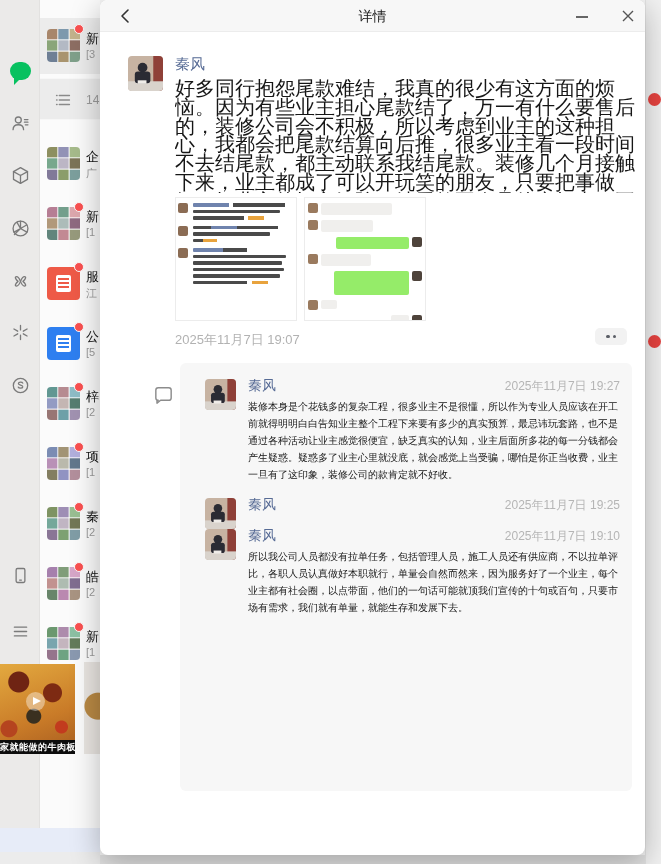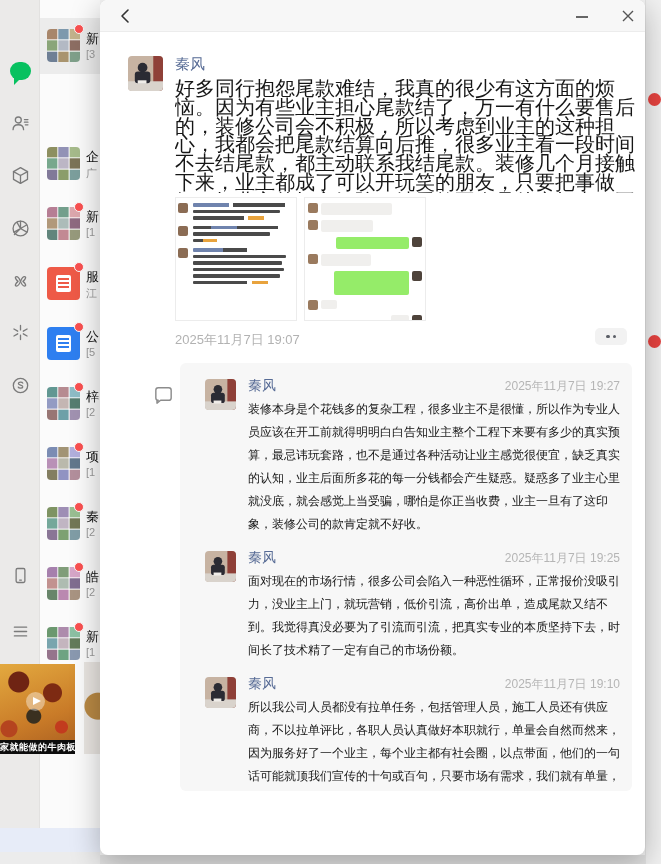--- a/index.html
+++ b/index.html
@@ -89,21 +89,21 @@
   .p-more i{width:3.5px;height:3.5px;border-radius:50%;background:#5b5e66;}
 
   .cm-bubble-icon{position:absolute;left:52px;top:384px;width:23px;height:23px;}
   .cm-bubble-icon svg{width:23px;height:23px;stroke:#8c8c8c;stroke-width:1.5;fill:none;stroke-linejoin:round;}
   .comments-box{position:absolute;left:80px;top:363px;width:452px;height:428px;background:#f7f7f7;border-radius:6px;padding:14px 12px 10px 25px;overflow:hidden;}
   .comment{position:relative;padding-left:43px;margin-bottom:13px;}
   .cm-avatar{position:absolute;left:0;top:2px;width:31px;height:31px;border-radius:4px;overflow:hidden;}
   .cm-head{display:flex;justify-content:space-between;align-items:baseline;}
   .cm-author{font-size:14px;color:#576b95;}
   .cm-time{font-size:12px;color:#b5b5b5;}
-  .cm-text{margin-top:3px;font-size:12px;line-height:23px;color:#171717;}
+  .cm-text{margin-top:3px;font-size:10px;line-height:17px;color:#171717;}
 </style>
 </head>
 <body>
 
 <svg width="0" height="0" style="position:absolute">
   <defs>
     <symbol id="sym-collage" viewBox="0 0 36 36">
       <rect width="36" height="36" fill="#fff"></rect>
       <rect x="0" y="0" width="11.3" height="11.3" fill="#a8866b"></rect>
         <rect x="12.3" y="0" width="11.3" height="11.3" fill="#7d99ad"></rect>
@@ -185,20 +185,27 @@
     <div class="chat-item sel" style="top:18px">
       <span class="c-avatar">
           <svg>
             <use href="#sym-collage"></use>
           </svg>
         </span>
         <i class="c-dot"></i>
       <span class="c-name">新</span>
       <span class="c-prev">[3</span>
     </div>
+    <div class="chat-folded">
+      <svg viewBox="0 0 24 24">
+          <path d="M8 7h11M8 12h11M8 17h11"></path>
+          <path d="M5 7h.5M5 12h.5M5 17h.5"></path>
+        </svg>
+      <span class="folded-count">14</span>
+    </div>
     <div class="chat-item" style="top:136px">
       <span class="c-avatar" style="filter:hue-rotate(40deg)">
           <svg>
             <use href="#sym-collage"></use>
           </svg>
         </span>
       <span class="c-name">企</span>
       <span class="c-prev">广</span>
     </div>
     <div class="chat-item" style="top:196px">
@@ -293,20 +300,21 @@
   </div>
   <div class="bottom-strip"></div>
 
   <div class="modal">
     <div class="m-header">
       <span class="m-back">
         <svg viewBox="0 0 20 20">
             <path d="M12 4 6 10l6 6"></path>
           </svg>
       </span>
+      <div class="m-title">详情</div>
       <span class="m-min"></span>
       <span class="m-close">
         <svg viewBox="0 0 16 16">
             <path d="M3 3l10 10M13 3 3 13"></path>
           </svg>
       </span>
     </div>
 
     <div class="p-avatar">
         <svg>
@@ -400,21 +408,20 @@
       <div class="comment">
         <span class="cm-avatar">
             <svg>
               <use href="#sym-person"></use>
             </svg>
           </span>
         <div class="cm-head">
           <span class="cm-author">秦风</span>
           <span class="cm-time">2025年11月7日 19:25</span>
         </div>
-        <div class="cm-text">面对现在的市场行情，很多公司会陷入一种恶性循环，正常报价没吸引力，没业主上门，就玩营销，低价引流，高价出单，造成尾款又结不到。我觉得真没必要为了引流而引流，把真实专业的本质坚持下去，时间长了技术精了一定有自己的市场份额。</div>
       </div>
       <div class="comment">
         <span class="cm-avatar">
             <svg>
               <use href="#sym-person"></use>
             </svg>
           </span>
         <div class="cm-head">
           <span class="cm-author">秦风</span>
           <span class="cm-time">2025年11月7日 19:10</span>

